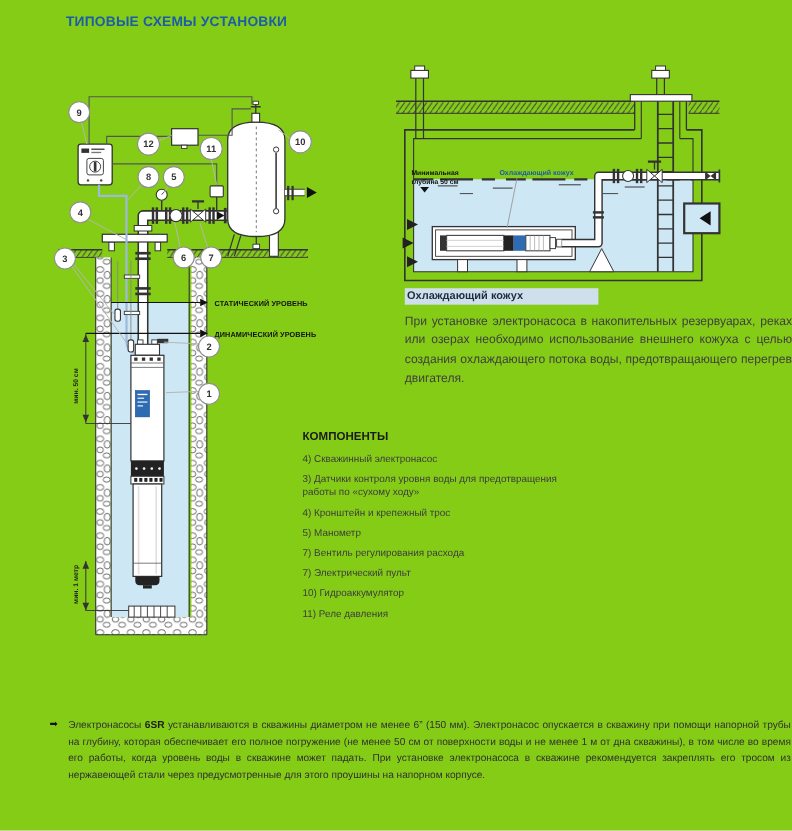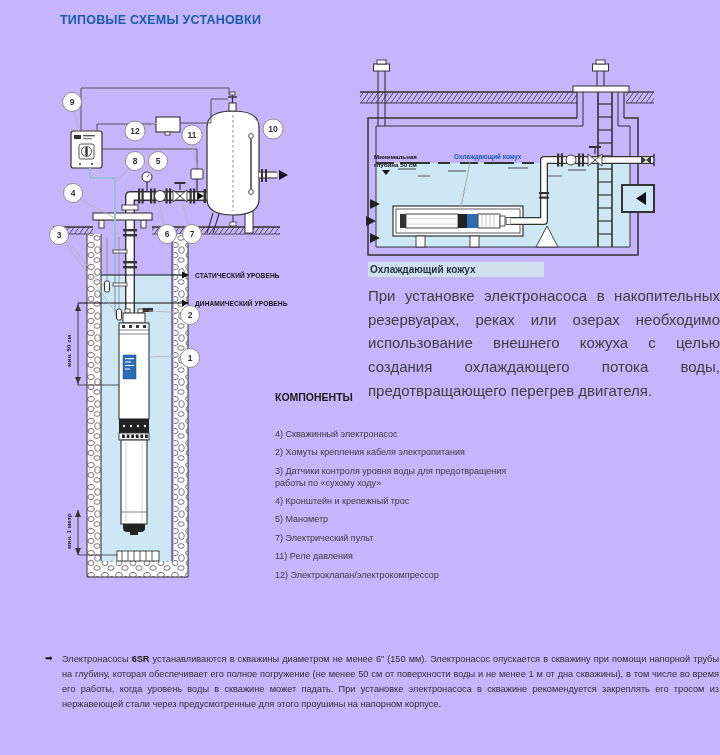--- a/index.html
+++ b/index.html
@@ -1,38 +1,38 @@
 <!DOCTYPE html>
 <html><head>
 <meta charset="utf-8">
 <style>
   * { margin:0; padding:0; box-sizing:border-box; }
   html,body { background:#e8e8e8; }
   .page {
-    position:relative; width:720px; height:755px; background:#c4b5fd;
+    position:relative; width:720px; height:755px; background:#84cc16;
     font-family:"Liberation Sans", sans-serif; overflow:hidden; margin:0 auto;
   }
   .title {
     position:absolute; left:60px; top:13px;
     font-size:12.5px; font-weight:bold; color:#1b5cab; letter-spacing:.2px;
   }
   svg.well { position:absolute; left:45px; top:65px; width:265px; height:585px; }
   svg.tank { position:absolute; left:358px; top:58px; width:362px; height:200px; }
 
   .cooling { position:absolute; left:368px; top:262px; width:352px; }
   .cooling-h {
     display:block; width:176px; background:#cfdfeb; color:#1d2d3c;
     font-weight:bold; font-size:10px; padding:2px 4px 2px 2px;
   }
   .cooling-p {
-    margin-top:7px; font-size:15px; line-height:1.58; text-align:justify; color:#3f3f3f;
+    margin-top:7px; font-size:11px; line-height:1.58; text-align:justify; color:#3f3f3f;
   }
 
   .components { position:absolute; left:275px; top:391px; width:445px; }
-  .comp-h { font-size:10.5px; font-weight:bold; color:#1a1a1a; margin-bottom:26px; }
+  .comp-h { font-size:10.5px; font-weight:bold; color:#1a1a1a; margin-bottom:9px; }
   .comp-list { list-style:none; width:256px; }
   .comp-list li { font-size:9px; color:#3c3c3c; line-height:1.32; margin-bottom:6.5px; }
 
   .footer { position:absolute; left:45px; top:652px; width:674px; display:flex; }
   .footer-bullet { flex:none; width:17px; font-size:9px; color:#111; padding-top:1px; }
   .footer-text { font-size:9.2px; line-height:1.64; text-align:justify; color:#303030; }
   .footer-text b { font-weight:bold; color:#1d1d1d; }
 
   text { font-family:"Liberation Sans", sans-serif; }
   .lvl-label { font-size:6.6px; font-weight:bold; fill:#111; letter-spacing:.1px; }
@@ -463,27 +463,27 @@
 
   <div class="cooling">
     <span class="cooling-h">Охлаждающий кожух</span>
     <p class="cooling-p">При установке электронасоса в накопительных резервуарах, реках или озерах необходимо использование внешнего кожуха с целью создания охлаждающего потока воды, предотвращающего перегрев двигателя.</p>
   </div>
 
   <div class="components">
     <div class="comp-h">КОМПОНЕНТЫ</div>
     <ul class="comp-list">
       <li>4) Скважинный электронасос</li>
-      <li>2) Хомуты крепления кабеля электропитания</li>
       <li>3) Датчики контроля уровня воды для предотвращения работы по «сухому ходу»</li>
       <li>4) Кронштейн и крепежный трос</li>
       <li>5) Манометр</li>
+      <li>7) Вентиль регулирования расхода</li>
       <li>7) Электрический пульт</li>
+      <li>10) Гидроаккумулятор</li>
       <li>11) Реле давления</li>
-      <li>12) Электроклапан/электрокомпрессор</li>
     </ul>
   </div>
 
   <div class="footer">
     <span class="footer-bullet">➡</span>
     <span class="footer-text"><span>Электронасосы </span><b>6SR</b><span> устанавливаются в скважины диаметром не менее 6” (150 мм). Электронасос опускается в скважину при помощи напорной трубы на глубину, которая обеспечивает его полное погружение (не менее 50 см от поверхности воды и не менее 1 м от дна скважины), в том числе во время его работы, когда уровень воды в скважине может падать. При установке электронасоса в скважине рекомендуется закреплять его тросом из нержавеющей стали через предусмотренные для этого проушины на напорном корпусе.</span></span>
   </div>
 
 </div>
 

